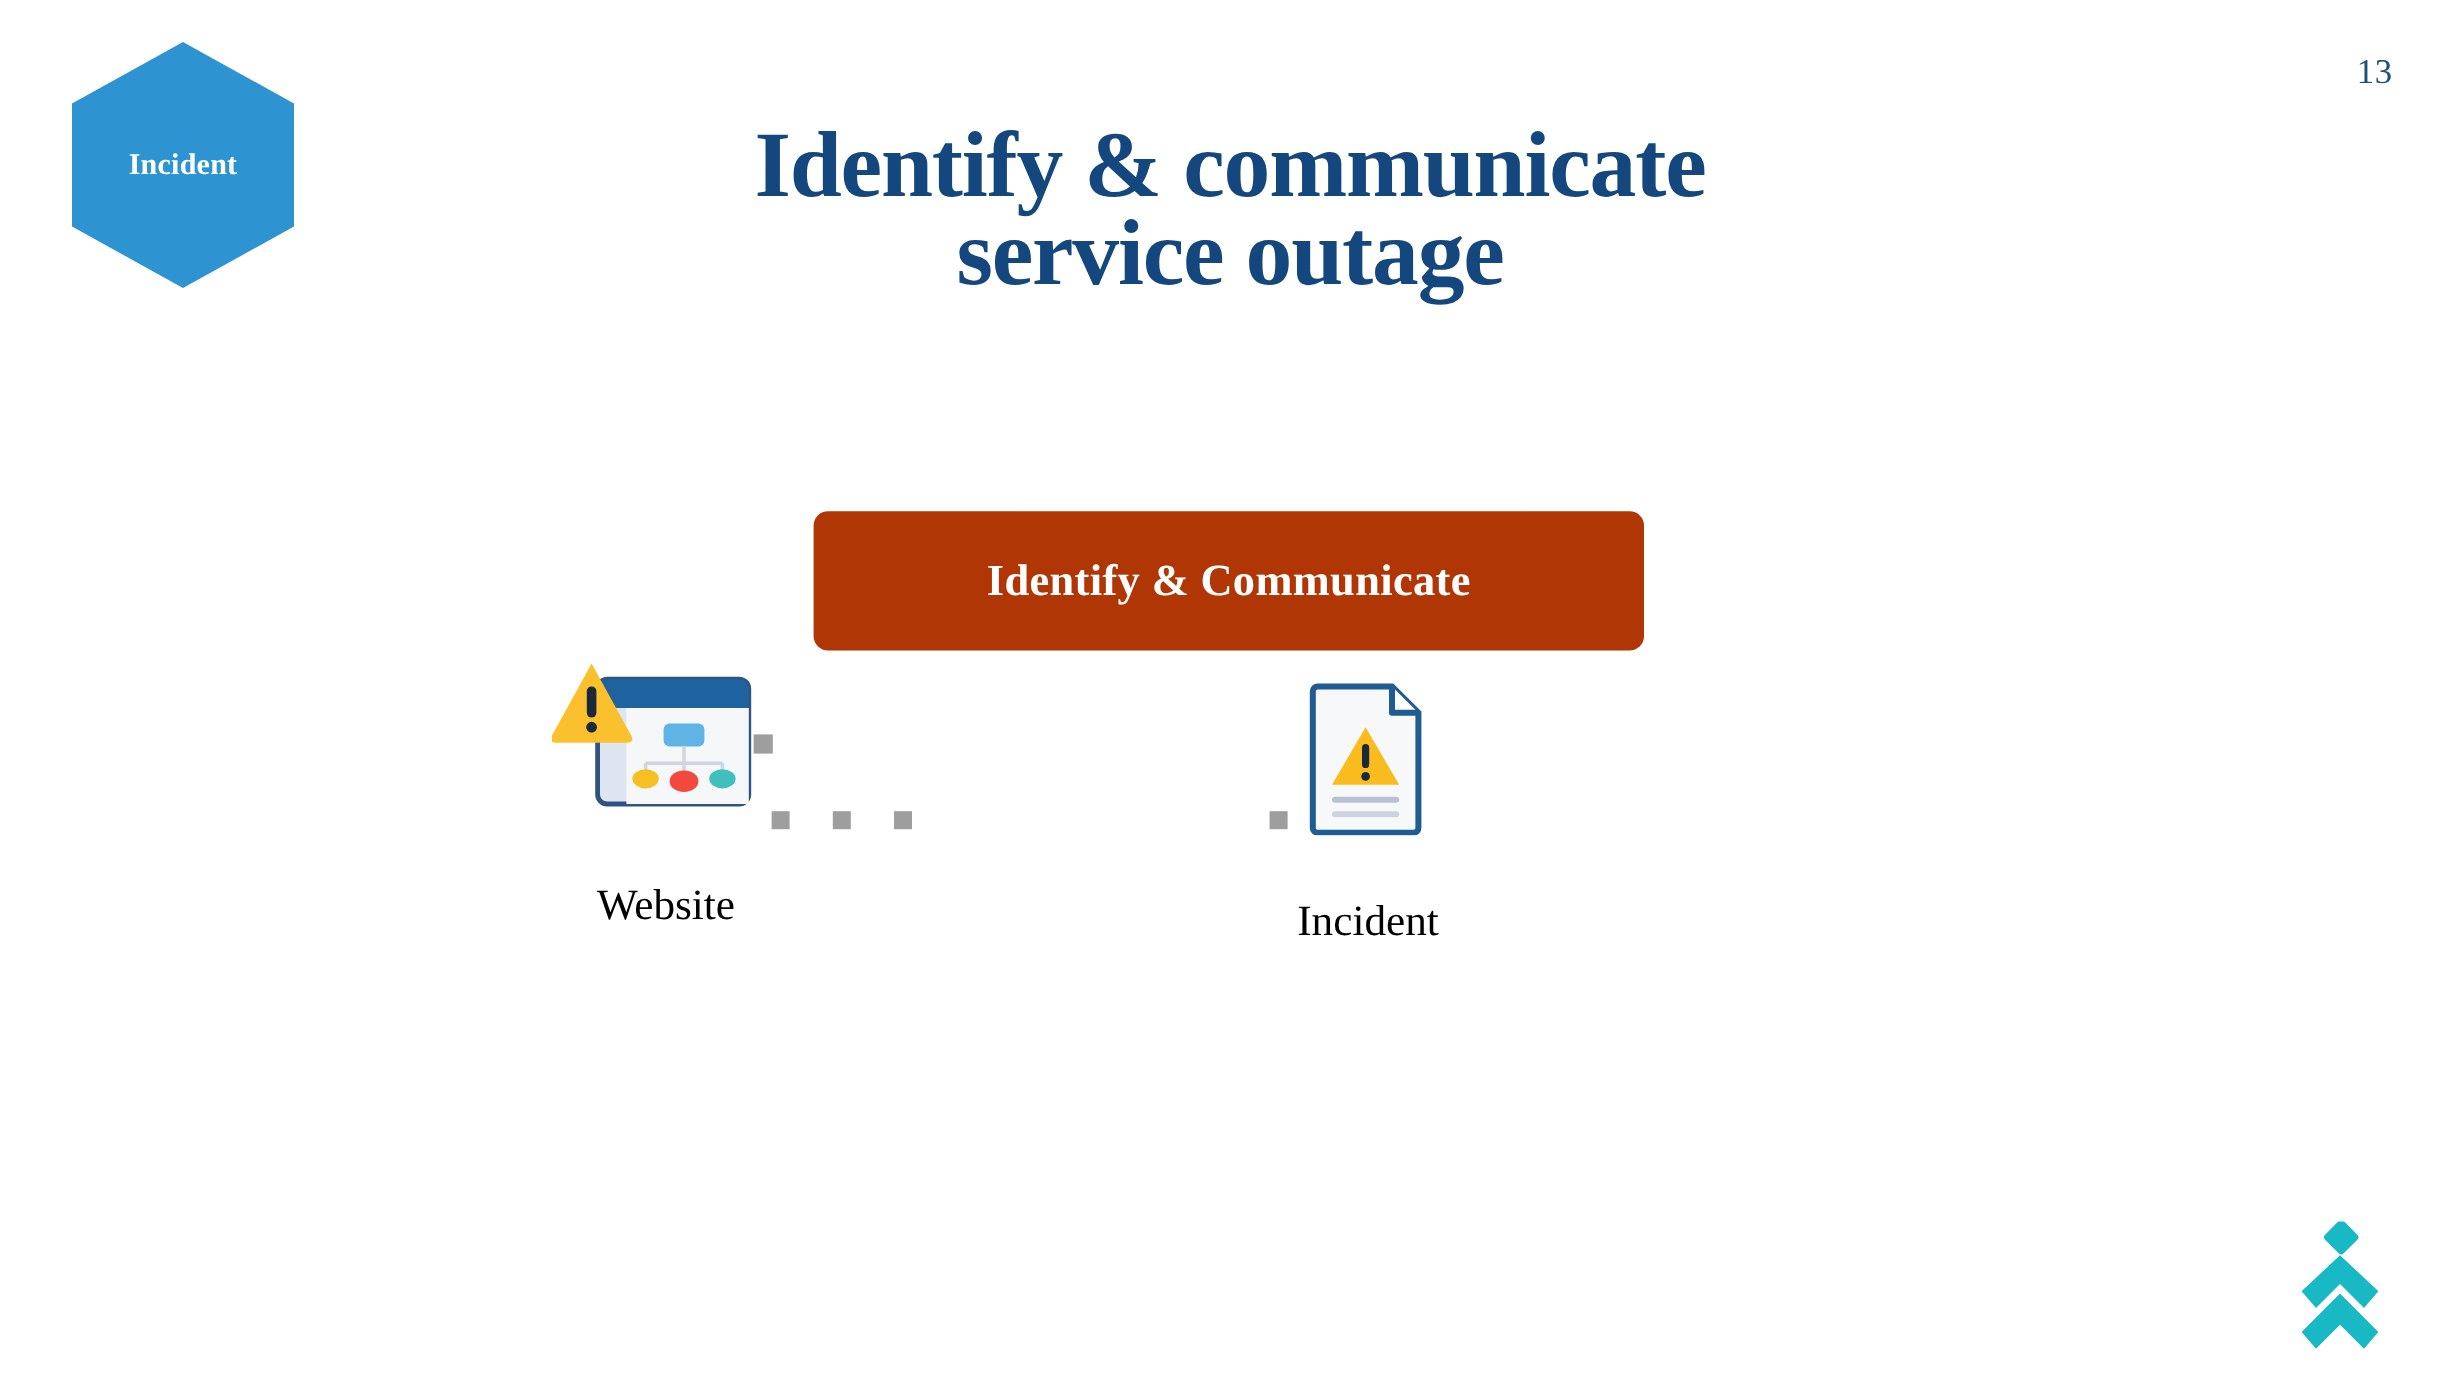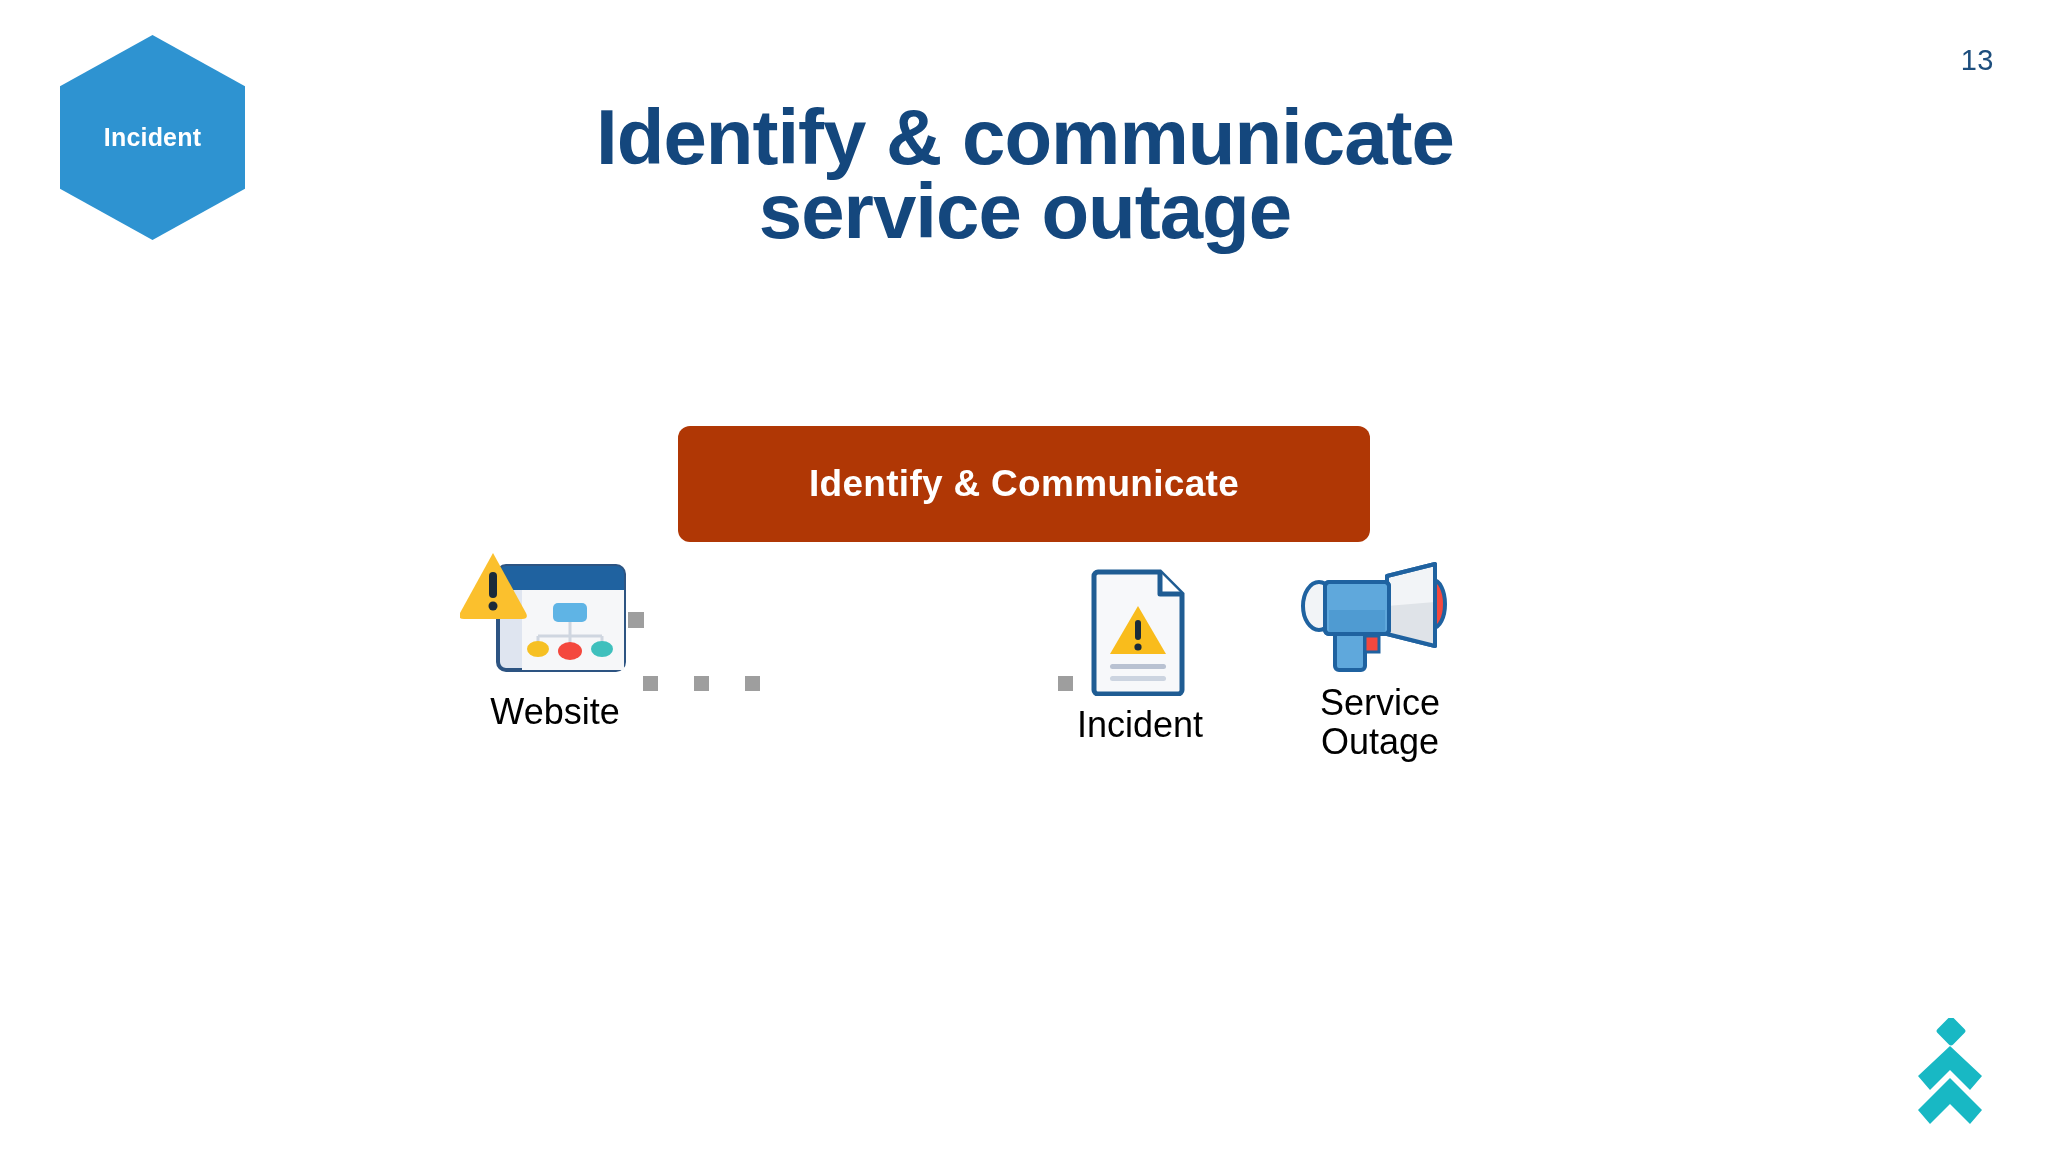--- a/index.html
+++ b/index.html
@@ -7,20 +7,21 @@
   html, body {
     width:2048px; height:1152px;
     background:#ffffff;
     font-family:"Liberation Sans", sans-serif;
     overflow:hidden;
   }
   .slide {
     position:relative;
     width:2048px; height:1152px;
     background:#ffffff;
+    font-family:Liberation Serif, serif;
   }
 
   
   .page-number {
     position:absolute;
     top:44px; right:54px;
     font-size:29px;
     font-weight:400;
     color:#1d4e7d;
     letter-spacing:0.5px;
@@ -87,20 +88,21 @@
   .process-row {
     position:absolute;
     left:440px; top:548px;
     width:1280px; height:290px;
   }
   .node {
     position:absolute;
     display:flex;
     flex-direction:column;
     align-items:center;
+    gap:41px;
   }
   .node-icon { position:relative; }
   .node-label {
     margin-top:6px;
     font-size:36px;
     color:#000000;
     text-align:center;
     line-height:1.08;
     white-space:pre-line;
   }
@@ -213,44 +215,20 @@
           <path d="M54 40 L82 88 H26 Z" fill="#f9bc1c"></path>
           <rect x="51" y="54" width="6" height="20" rx="3" fill="#1a2a3a"></rect>
           <circle cx="54" cy="81" r="3.6" fill="#1a2a3a"></circle>
           <rect x="26" y="98" width="56" height="5" rx="2.5" fill="#b9c2d2"></rect>
           <rect x="26" y="110" width="56" height="5" rx="2.5" fill="#ccd4e0"></rect>
         </svg>
       </div>
       <div class="node-label">Incident</div>
     </div>
 
-    <div class="node node-outage">
-      <div class="node-icon">
-        <svg class="icon-megaphone" viewBox="0 0 170 120" xmlns="http://www.w3.org/2000/svg">
-
-          <ellipse cx="24" cy="52" rx="16" ry="24" fill="#f2f4f7" stroke="#1f62a0" stroke-width="4"></ellipse>
-
-          <ellipse cx="138" cy="50" rx="12" ry="24" fill="#f4483e" stroke="#1f62a0" stroke-width="4"></ellipse>
-
-          <path d="M92 22 L140 10 V92 L92 80 Z" fill="#f2f4f7" stroke="#1f62a0" stroke-width="4" stroke-linejoin="round"></path>
-          <path d="M92 52 L140 48 V92 L92 80 Z" fill="#dfe3e8"></path>
-          <path d="M92 22 L140 10 V92 L92 80 Z" fill="none" stroke="#1f62a0" stroke-width="4" stroke-linejoin="round"></path>
-
-          <rect x="30" y="28" width="64" height="52" rx="4" fill="#5fa8dc" stroke="#1f62a0" stroke-width="4"></rect>
-          <rect x="34" y="56" width="56" height="24" fill="#4f9bd2"></rect>
-          <rect x="30" y="28" width="64" height="52" rx="4" fill="none" stroke="#1f62a0" stroke-width="4"></rect>
-
-          <path d="M40 80 h30 v32 a4 4 0 0 1 -4 4 H44 a4 4 0 0 1 -4 -4 Z" fill="#5fa8dc" stroke="#1f62a0" stroke-width="4"></path>
-
-          <rect x="70" y="82" width="14" height="16" fill="#f4483e" stroke="#1f62a0" stroke-width="3"></rect>
-        </svg>
-      </div>
-      <div class="node-label">Service
-Outage</div>
-    </div>
 
   </div>
 
   <div class="corp-logo">
     <svg viewBox="0 0 100 110" xmlns="http://www.w3.org/2000/svg">
       <rect x="40" y="2" width="22" height="22" rx="3" transform="rotate(45 51 13)" fill="#18b8c4"></rect>
       <path d="M50 28 L82 58 L70 72 L50 52 L30 72 L18 58 Z" fill="#18b8c4"></path>
       <path d="M50 60 L82 92 L70 106 L50 86 L30 106 L18 92 Z" fill="#18b8c4"></path>
     </svg>
   </div>

